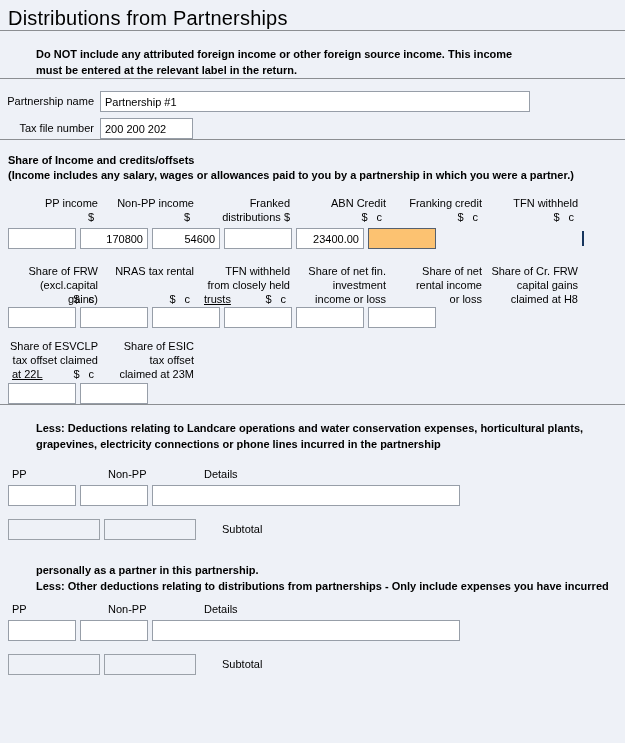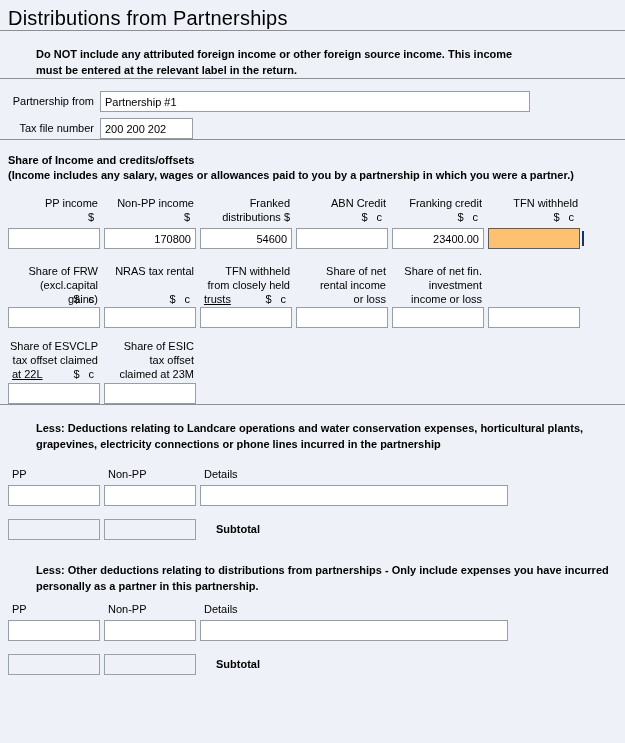--- a/index.html
+++ b/index.html
@@ -55,21 +55,21 @@
   .hline { height:14px; line-height:14px; text-align:right; padding-right:2px; }
   .hline.split { display:flex; justify-content:space-between; padding-right:0; }
   .l3left { padding-left:4px;text-decoration:underline; }
   .units { display:inline-flex; justify-content:flex-end; gap:9px; padding-right:6px; }
   .hline.units-line { padding-right:0; display:flex; justify-content:flex-end; }
 
   .irow { display:flex; gap:4px; margin-left:8px; position:relative; }
   .irow.r1 { margin-top:4px; }
   .irow.r2 { margin-top:1px; }
   .irow.r3 { margin-top:2px; }
-  .ifield { width:92px; text-align:right; }
+  .ifield { width:68px; text-align:right; }
   .focused {
     background:#fcc271;
     border-color:#55606e;
   }
   .caret {
     position:absolute; left:574px; top:3px;
     width:2px; height:15px; background:#16355d;
   }
 
   
@@ -79,38 +79,38 @@
   .ded-hrow.other { margin-top:8px; }
   .dlabel { width:92px; text-align:left; padding-left:4px; height:14px; line-height:14px; }
   .dlabel.details { width:308px; }
   .ded-irow { display:flex; gap:4px; margin:4px 0 0 8px; }
   .ded-sub  { display:flex; gap:4px; margin:13px 0 0 8px; }
   .in-details { width:308px; text-align:left; }
   .in-sub {
     width:92px; background:#eef1f7; text-align:right;
     border-color:#9ba1a9;
   }
-  .sub-label { line-height:21px; margin-left:16px;font-weight:bold; }
+  .sub-label { line-height:21px; margin-left:22px; }
 </style>
 </head>
 <body>
 
 <div class="page">
 
   <div class="title">Distributions from Partnerships</div>
   <hr class="rule rule1">
 
   <div class="bold-par warning">
     <div class="pline">Do NOT include any attributed foreign income or other foreign source income. This income</div>
     <div class="pline">must be entered at the relevant label in the return.</div>
   </div>
   <hr class="rule rule2">
 
   <div class="id-row first">
-    <div class="id-label">Partnership from</div>
+    <div class="id-label">Partnership name</div>
     <input class="in-name" type="text" value="Partnership #1" style="">
   </div>
   <div class="id-row">
     <div class="id-label">Tax file number</div>
     <input class="in-tfn" type="text" value="200 200 202" style="">
   </div>
   <hr class="rule rule3">
 
   <div class="sec-heading">Share of Income and credits/offsets</div>
   <div class="sec-subheading">(Income includes any salary, wages or allowances paid to you by a partnership in which you were a partner.)</div>
@@ -201,28 +201,33 @@
       <div class="hline">from closely held</div>
       <div class="hline split">
           <span class="l3left">trusts</span>
           <span class="units">
             <span>$</span>
             <span>c</span>
           </span>
         </div>
     </div>
     <div class="hcell">
+      <div class="hline">Share of net fin.</div>
+      <div class="hline">investment</div>
+      <div class="hline">income or loss</div>
+    </div>
+    <div class="hcell">
       <div class="hline">Share of net</div>
       <div class="hline">rental income</div>
       <div class="hline">or loss</div>
     </div>
     <div class="hcell">
-      <div class="hline">Share of net fin.</div>
-      <div class="hline">investment</div>
-      <div class="hline">income or loss</div>
+      <div class="hline">Share of Cr. FRW</div>
+      <div class="hline">capital gains</div>
+      <div class="hline">claimed at H8</div>
     </div>
   </div>
 
   <div class="irow r2">
     <input class="ifield" type="text" value="" style="">
     <input class="ifield" type="text" value="" style="">
     <input class="ifield" type="text" value="" style="">
     <input class="ifield" type="text" value="" style="">
     <input class="ifield" type="text" value="" style="">
     <input class="ifield" type="text" value="" style="">
@@ -268,22 +273,22 @@
     <input class="ifield" type="text" value="" style="">
     <input class="in-details" type="text" value="" style="">
   </div>
   <div class="ded-sub">
     <input class="in-sub" type="text" disabled="" value="" style="">
     <input class="in-sub" type="text" disabled="" value="" style="">
     <div class="sub-label">Subtotal</div>
   </div>
 
   <div class="bold-par ded-heading other">
+    <div class="pline">personally as a partner in this partnership.</div>
     <div class="pline">Less: Other deductions relating to distributions from partnerships - Only include expenses you have incurred</div>
-    <div class="pline">personally as a partner in this partnership.</div>
   </div>
   <div class="ded-hrow other">
     <div class="dlabel">PP</div>
     <div class="dlabel">Non-PP</div>
     <div class="dlabel details">Details</div>
   </div>
   <div class="ded-irow">
     <input class="ifield" type="text" value="" style="">
     <input class="ifield" type="text" value="" style="">
     <input class="in-details" type="text" value="" style="">

